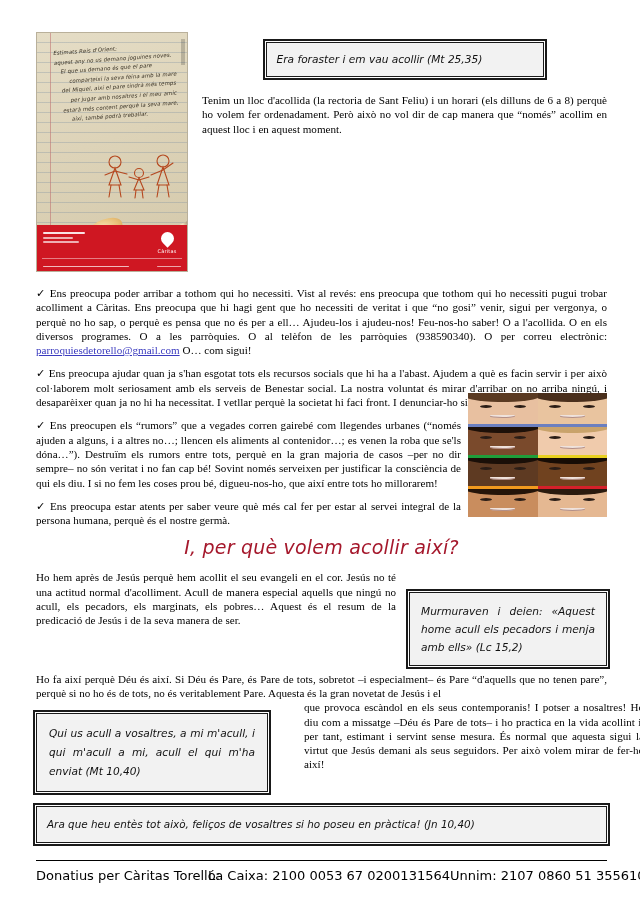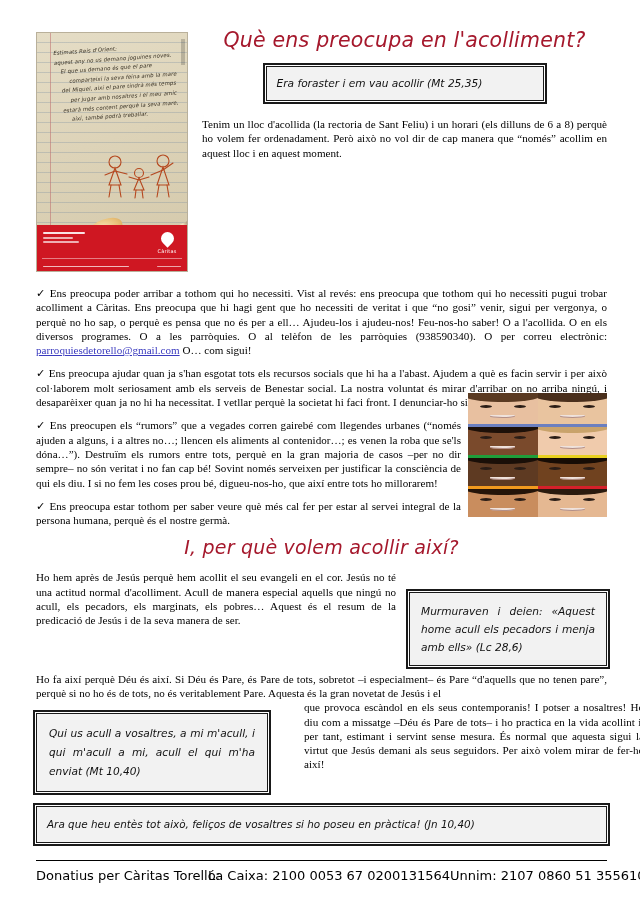--- a/index.html
+++ b/index.html
@@ -367,33 +367,32 @@
         <div class="pb-line" style="left:6px;bottom:4px;width:86px;height:1.5px;opacity:.8;"></div>
         <div class="pb-line" style="right:6px;bottom:4px;width:24px;height:1.5px;opacity:.7;"></div>
         <div class="poster-logo">
           <div class="flame"></div>
           <div class="lbl">Càritas</div>
         </div>
       </div>
     </div>
 
     <div class="header-right">
-      <h1 class="heading heading-1">Què ens preocupa en l'acolliment?</h1>
       <div class="quote-box qbox-top quote-center">Era foraster i em vau acollir (Mt 25,35)</div>
       <p class="body-text">Tenim un lloc d'acollida (la rectoria de Sant Feliu) i un horari (els dilluns de 6 a 8) perquè ho volem fer ordenadament. Però això no vol dir de cap manera que “només” acollim en aquest lloc i en aquest moment.</p>
     </div>
   </div>
 
   <p class="body-text">
     <span>✓ Ens preocupa poder arribar a tothom qui ho necessiti. Vist al revés: ens preocupa que tothom qui ho necessiti pugui trobar acolliment a Càritas. Ens preocupa que hi hagi gent que ho necessiti de veritat i que “no gosi” venir, sigui per vergonya, o perquè no ho sap, o perquè es pensa que no és per a ell… Ajudeu-los i ajudeu-nos! Feu-nos-ho saber! O a l'acollida. O en els diversos programes. O a les parròquies. O al telèfon de les parròquies (938590340). O per correu electrònic: </span><a class="maillink" href="#">parroquiesdetorello@gmail.com</a><span> O… com sigui!</span>
   </p>
 
   <p class="body-text">✓ Ens preocupa ajudar quan ja s'han esgotat tots els recursos socials que hi ha a l'abast. Ajudem a què es facin servir i per això col·laborem molt seriosament amb els serveis de Benestar social. La nostra voluntat és mirar d'arribar on no arriba ningú, i desaparèixer quan ja no hi ha necessitat. I vetllar perquè la societat hi faci front. I denunciar-ho si no ho fa!</p>
   <p class="body-text" style="width:425px;">✓ Ens preocupen els “rumors” que a vegades corren gairebé com llegendes urbanes (“només ajuden a alguns, i a altres no…; llencen els aliments al contenidor…; es venen la roba que se'ls dóna…”). Destruïm els rumors entre tots, perquè en la gran majoria de casos –per no dir sempre– no són veritat i no fan cap bé! Sovint només serveixen per justificar la consciència de qui els diu. I si no fem les coses prou bé, digueu-nos-ho, que així entre tots ho millorarem!</p>
-  <p class="body-text" style="width:425px;">✓ Ens preocupa estar tothom per saber veure què més cal fer per estar al servei integral de la persona humana, perquè és el nostre germà.</p>
+  <p class="body-text" style="width:425px;">✓ Ens preocupa estar atents per saber veure què més cal fer per estar al servei integral de la persona humana, perquè és el nostre germà.</p>
 
   <div class="collage">
     <div class="face">
       <div class="skin" style="background:#e8c0a0"></div>
         <div class="hair" style="background:#5a3a22"></div>
       <div class="eyeL"></div>
         <div class="eyeR"></div>
         <div class="mouth"></div>
     </div>
     <div class="face">
@@ -450,21 +449,21 @@
       <div class="eyeL"></div>
         <div class="eyeR"></div>
         <div class="mouth"></div>
     </div>
   </div>
 
   <div class="sec2">
     <h2 class="heading heading-2 sec2-heading">I, per què volem acollir així?</h2>
 
     <div class="sec2-row">
-      <div class="quote-box qbox-mid quote-just">Murmuraven i deien: «Aquest home acull els pecadors i menja amb ells» (Lc 28,6)</div>
+      <div class="quote-box qbox-mid quote-just">Murmuraven i deien: «Aquest home acull els pecadors i menja amb ells» (Lc 15,2)</div>
       <p class="body-text sec2-text">Ho hem après de Jesús perquè hem acollit el seu evangeli en el cor. Jesús no té una actitud normal d'acolliment. Acull de manera especial aquells que ningú no acull, els pecadors, els marginats, els pobres… Aquest és el resum de la predicació de Jesús i de la seva manera de ser.</p>
     </div>
   </div>
 
   <div class="sec3">
     <p class="body-text sec3-lead">Ho fa així perquè Déu és així. Si Déu és Pare, és Pare de tots, sobretot –i especialment– és Pare “d'aquells que no tenen pare”, perquè si no ho és de tots, no és veritablement Pare. Aquesta és la gran novetat de Jesús i el</p>
     <div class="quote-box qbox-low quote-just">Qui us acull a vosaltres, a mi m'acull, i qui m'acull a mi, acull el qui m'ha enviat (Mt 10,40)</div>
     <p class="body-text sec3-right">que provoca escàndol en els seus contemporanis! I potser a nosaltres! Ho diu com a missatge –Déu és Pare de tots– i ho practica en la vida acollint i, per tant, estimant i servint sense mesura. És normal que aquesta sigui la virtut que Jesús demani als seus seguidors. Per això volem mirar de fer-ho així!</p>
   </div>
 

